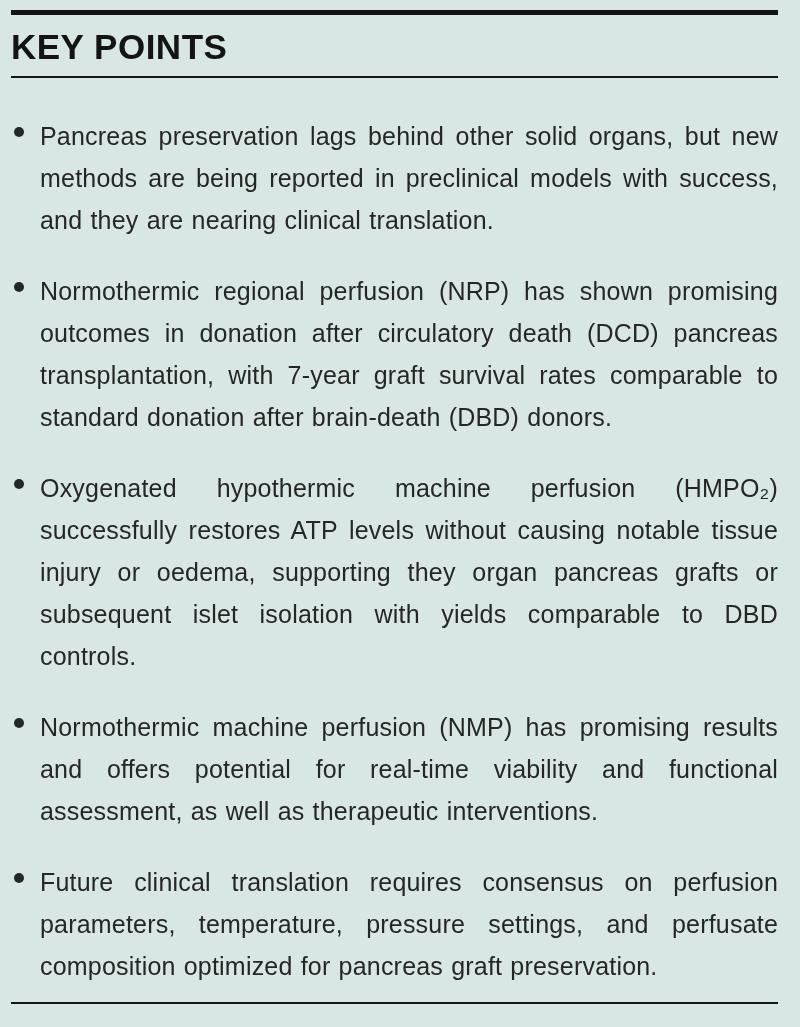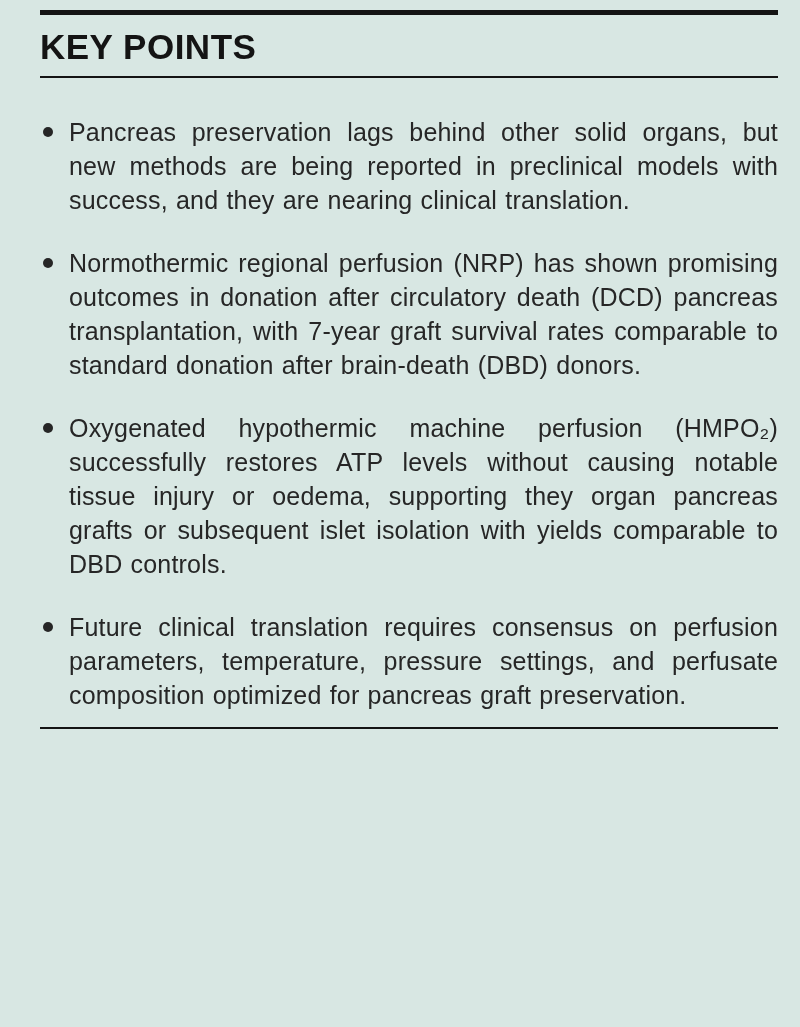--- a/index.html
+++ b/index.html
@@ -11,21 +11,21 @@
     height: 1027px;
     background: var(--background, #d8e7e3);
     font-family: "Liberation Sans", sans-serif;
     overflow: hidden;
     box-sizing: border-box;
   }
   .panel {
     box-sizing: border-box;
     width: 100%;
     height: 100%;
-    padding: 10px 22px 0 40px;
+    padding: 10px 22px 0 11px;
   }
   .rule {
     background: var(--rule, #141414);
     border: none;
     width: 100%;
   }
   .rule.thick {
     height: 5px;
   }
   .rule.thin {
@@ -42,21 +42,21 @@
   .bullets {
     list-style: none;
     margin: 0;
     padding: 37px 0 0 2px;
   }
   .bullets li {
     position: relative;
     padding-left: 27px;
     margin-bottom: 29px;
     font-size: 25px;
-    line-height: 34px;
+    line-height: 42px;
     letter-spacing: 0.2px;
     word-spacing: 1px;
     text-align: justify;
     color: var(--text, #262626);
   }
   .bullets li:last-child {
     margin-bottom: 15px;
   }
   .dot {
     position: absolute;
@@ -83,19 +83,22 @@
     <li>
       <span class="dot"></span><span>Pancreas preservation lags behind other solid organs, but new methods are being reported in preclinical models with success, and they are nearing clinical translation.</span>
     </li>
     <li>
       <span class="dot"></span><span>Normothermic regional perfusion (NRP) has shown promising outcomes in donation after circulatory death (DCD) pancreas transplantation, with 7-year graft survival rates comparable to standard donation after brain-death (DBD) donors.</span>
     </li>
     <li>
       <span class="dot"></span><span>Oxygenated hypothermic machine perfusion (HMPO₂) successfully restores ATP levels without causing notable tissue injury or oedema, supporting they organ pancreas grafts or subsequent islet isolation with yields comparable to DBD controls.</span>
     </li>
     <li>
+      <span class="dot"></span><span>Normothermic machine perfusion (NMP) has promising results and offers potential for real-time viability and functional assessment, as well as therapeutic interventions.</span>
+    </li>
+    <li>
       <span class="dot"></span><span>Future clinical translation requires consensus on perfusion parameters, temperature, pressure settings, and perfusate composition optimized for pancreas graft preservation.</span>
     </li>
   </ul>
 
   <div class="rule thin"></div>
 
 </div>
 
 </body></html>

